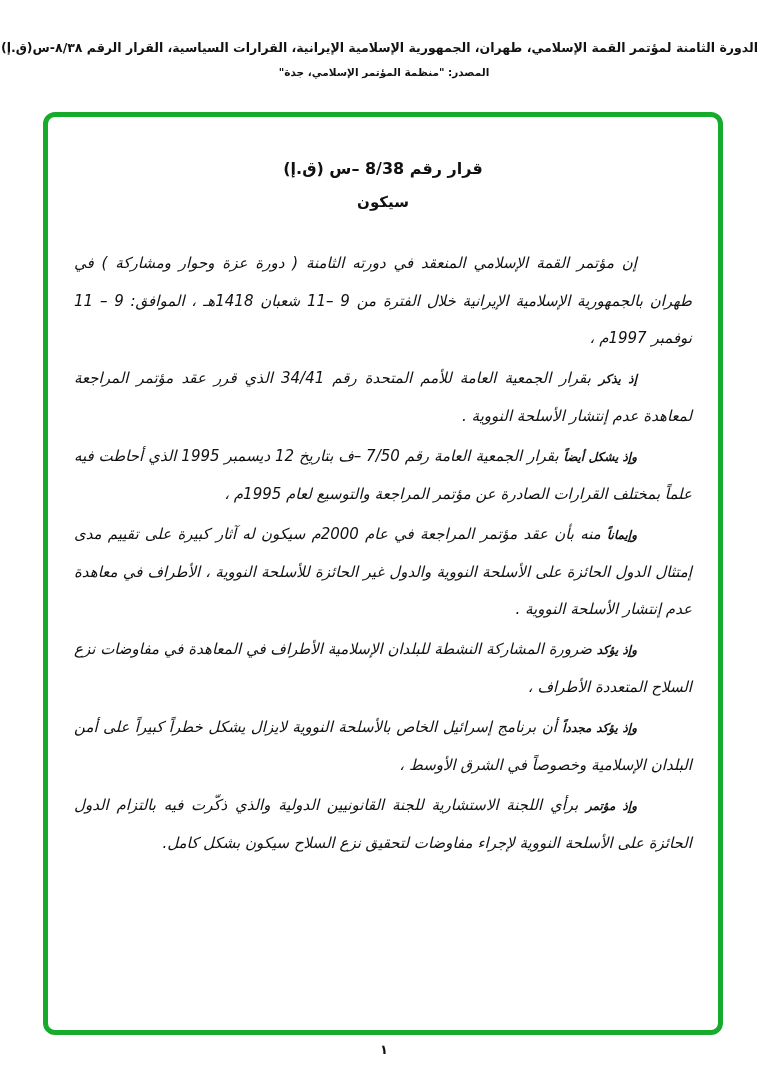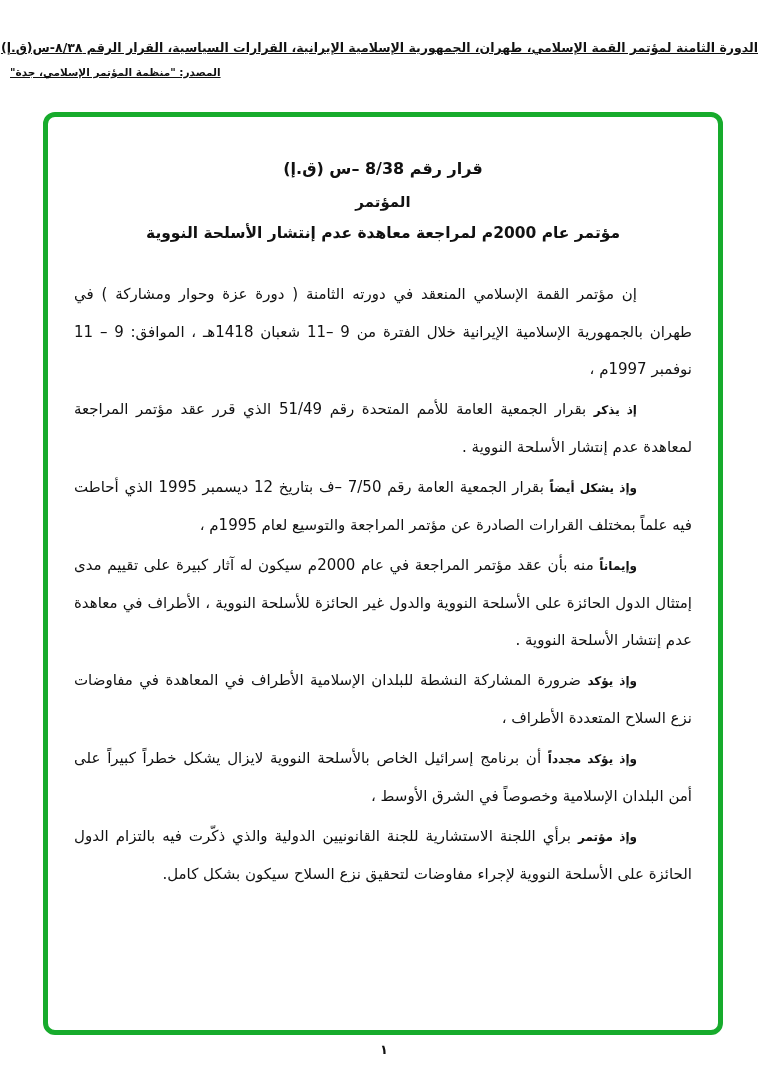--- a/index.html
+++ b/index.html
@@ -9,22 +9,21 @@
     width: 768px; height: 1085px;
     position: relative;
     font-family: "DejaVu Sans", sans-serif;
     color: var(--text);
     overflow: hidden;
   }
   .page-header {
     position: absolute;
     top: 40px; left: 10px; right: 10px;
     direction: rtl;
-    text-align: left;
-    text-decoration: underline;
+    text-align: center;
   }
   .header-line1 {
     font-size: 12.5px;
     font-weight: bold;
     white-space: nowrap;
   }
   .header-line2 {
     margin-top: 11px;
     font-size: 10.5px;
     font-weight: bold;
@@ -50,20 +49,21 @@
   .title-line3 { font-size: 15.5px; }
   .paragraphs {
     margin-top: 34px;
     font-size: 15px;
     line-height: 37px;
     text-align: justify;
   }
   .para {
     text-indent: 55px;
     margin-bottom: 3px;
+    font-style: italic;
   }
   .para .lead {
     font-weight: bold;
     font-size: 12px;
   }
   .page-number {
     position: absolute;
     top: 1042px; left: 0; right: 0;
     text-align: center;
     font-size: 13px;
@@ -75,26 +75,25 @@
 
 <div class="page-header">
   <div class="header-line1">الدورة الثامنة لمؤتمر القمة الإسلامي، طهران، الجمهورية الإسلامية الإيرانية، القرارات السياسية، القرار الرقم ٨/٣٨-س(ق.إ)</div>
   <div class="header-line2">المصدر:  "منظمة المؤتمر الإسلامي، جدة"</div>
 </div>
 
 <div class="doc-frame">
   <div class="doc-content">
     <div class="title-block">
       <div class="title-line1">قرار رقم 8/38 –س (ق.إ)</div>
-      <div class="title-line2">المؤتمر</div>
-      <div class="title-line3">مؤتمر عام 2000م لمراجعة معاهدة عدم إنتشار الأسلحة النووية</div>
+      <div class="title-line2">سيكون</div>
     </div>
     <div class="paragraphs">
       <p class="para"><span class="lead"></span><span>إن مؤتمر القمة الإسلامي المنعقد في دورته الثامنة ( دورة عزة وحوار ومشاركة ) في طهران بالجمهورية الإسلامية الإيرانية خلال الفترة من 9 –11 شعبان 1418هـ ، الموافق: 9 – 11 نوفمبر 1997م ،</span></p>
-      <p class="para"><span class="lead">إذ يذكر</span><span> بقرار الجمعية العامة للأمم المتحدة رقم 51/49 الذي قرر عقد مؤتمر المراجعة لمعاهدة عدم إنتشار الأسلحة النووية .</span></p>
+      <p class="para"><span class="lead">إذ يذكر</span><span> بقرار الجمعية العامة للأمم المتحدة رقم 34/41 الذي قرر عقد مؤتمر المراجعة لمعاهدة عدم إنتشار الأسلحة النووية .</span></p>
       <p class="para"><span class="lead">وإذ يشكل أيضاً</span><span> بقرار الجمعية العامة رقم 7/50 –ف بتاريخ 12 ديسمبر 1995 الذي أحاطت فيه علماً بمختلف القرارات الصادرة عن مؤتمر المراجعة والتوسيع لعام 1995م ،</span></p>
       <p class="para"><span class="lead">وإيماناً</span><span> منه بأن عقد مؤتمر المراجعة في عام 2000م سيكون له آثار كبيرة على تقييم مدى إمتثال الدول الحائزة على الأسلحة النووية والدول غير الحائزة للأسلحة النووية ، الأطراف في معاهدة عدم إنتشار الأسلحة النووية .</span></p>
       <p class="para"><span class="lead">وإذ يؤكد</span><span> ضرورة المشاركة النشطة للبلدان الإسلامية الأطراف في المعاهدة في مفاوضات نزع السلاح المتعددة الأطراف ،</span></p>
       <p class="para"><span class="lead">وإذ يؤكد مجدداً</span><span> أن برنامج إسرائيل الخاص بالأسلحة النووية لايزال يشكل خطراً كبيراً على أمن البلدان الإسلامية وخصوصاً في الشرق الأوسط ،</span></p>
       <p class="para"><span class="lead">وإذ مؤتمر</span><span> برأي اللجنة الاستشارية للجنة القانونيين الدولية والذي ذكّرت فيه بالتزام الدول الحائزة على الأسلحة النووية لإجراء مفاوضات لتحقيق نزع السلاح سيكون بشكل كامل.</span></p>
     </div>
   </div>
 </div>
 
 <div class="page-number">١</div>

